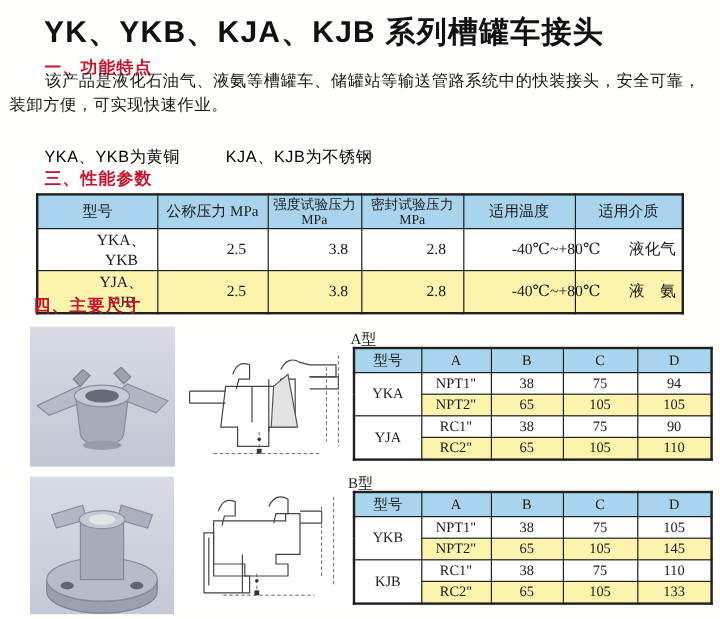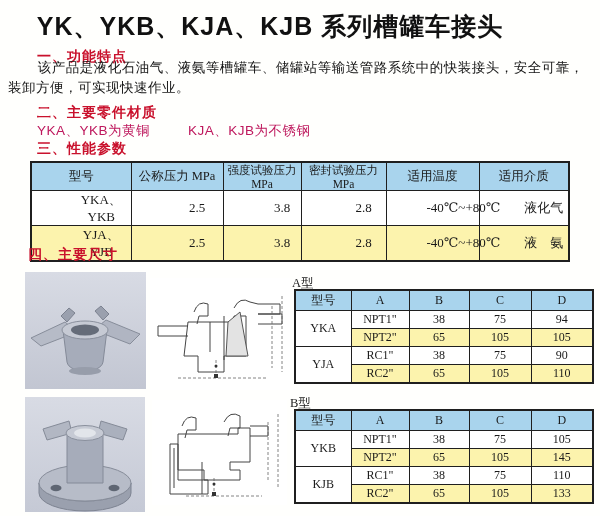--- a/index.html
+++ b/index.html
@@ -12,21 +12,21 @@
     font-size:25px;font-weight:bold;letter-spacing:1px;color:#111;
   }
   .red-h{
     position:absolute;font-size:14px;font-weight:bold;color:#c9112c;letter-spacing:1px;
   }
   .para{
     position:absolute;left:8px;top:58px;width:586px;font-size:13.5px;line-height:20px;
     text-indent:2.2em;color:#141414;letter-spacing:0.5px;
   }
   .materials{
-    position:absolute;left:37px;top:122px;font-size:13.5px;color:#be185d;letter-spacing:0.5px;
+    position:absolute;left:37px;top:122px;font-size:13.5px;color:#000000;letter-spacing:0.5px;
   }
   .materials .gap{display:inline-block;width:38px;}
   table{border-collapse:collapse;}
   .perf{
     position:absolute;left:30px;top:161px;width:538px;table-layout:fixed;
     font-family:"Liberation Serif","DejaVu Serif",serif;font-size:13px;
     border:2px solid #1f1f1f;background:#fff;
   }
   .perf th,.perf td{border:1px solid #1f1f1f;text-align:center;padding:0;}
   .perf th{height:26px;background:#a9d4ed;font-weight:normal;font-size:12.5px;}
@@ -52,21 +52,20 @@
 </head>
 <body>
 
 <div class="page">
 
   <div class="title">YK、YKB、KJA、KJB 系列槽罐车接头</div>
 
   <div class="red-h" style="left:37px;top:48px">一、功能特点</div>
   <div class="para">该产品是液化石油气、液氨等槽罐车、储罐站等输送管路系统中的快装接头，安全可靠，装卸方便，可实现快速作业。</div>
 
-  <div class="red-h" style="left:37px;top:104px">二、主要零件材质</div>
   <div class="materials">
     <span>YKA、YKB为黄铜</span><span class="gap"></span><span>KJA、KJB为不锈钢</span>
   </div>
 
   <div class="red-h" style="left:37px;top:140px">三、性能参数</div>
 
   <table class="perf">
     <colgroup>
       <col style="width:100px">
         <col style="width:92px">

